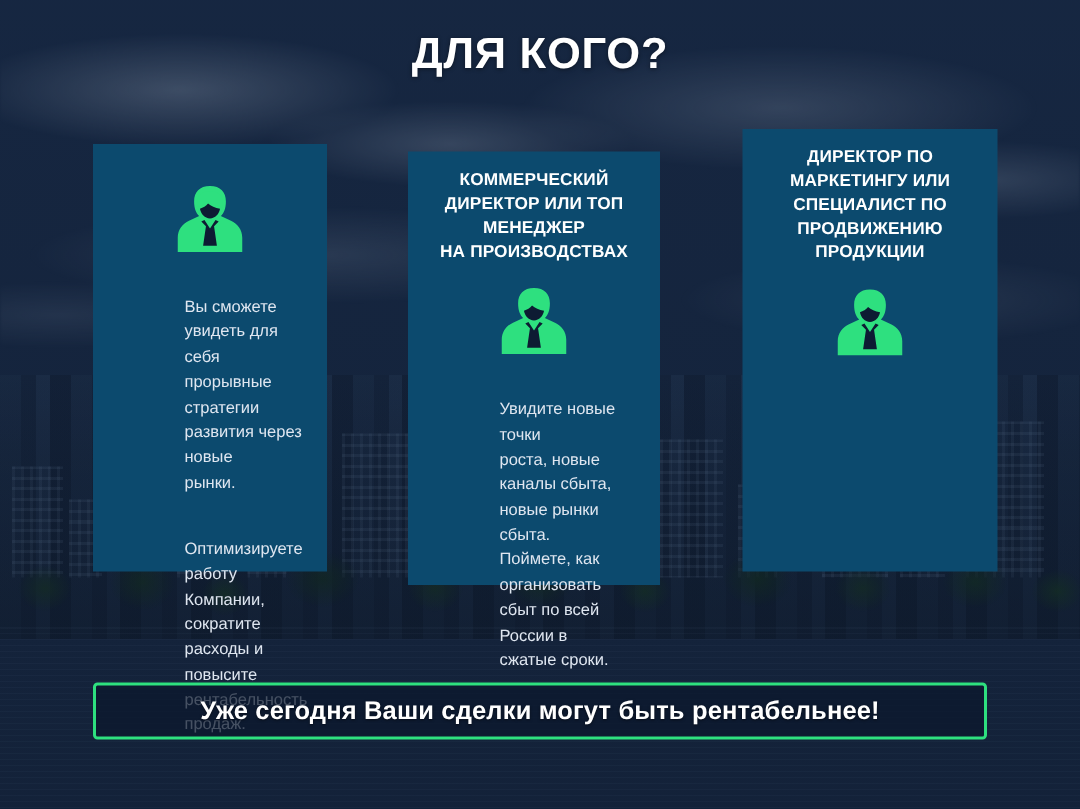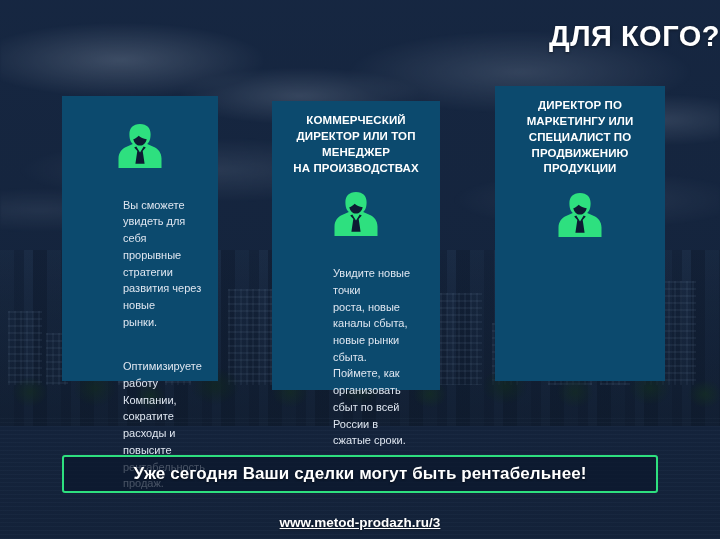--- a/index.html
+++ b/index.html
@@ -135,21 +135,21 @@
     position: absolute;
     inset: 0;
     background: linear-gradient(to bottom, rgba(22,40,70,.30), rgba(14,26,46,.34));
   }
 
   
   .title {
     position: absolute;
     left: 0; right: 0;
     top: 20px;
-    text-align: right;
+    text-align: center;
     color: #ffffff;
     font-size: 29px;
     font-weight: bold;
     letter-spacing: .5px;
     text-shadow: 0 1px 3px rgba(0,0,0,.45);
   }
 
   
   .card {
     position: absolute;
@@ -311,15 +311,14 @@
       <svg class="person-icon" width="48" height="46" viewBox="0 0 48 46" aria-hidden="true">
         <path d="M24 2c-7 0-10.6 4.2-10.6 10.2 0 5.3 1.6 8 3 9.4l0.4 .4-6.8 3.1C5.8 27 2.5 31 2.5 36.5V46h43V36.5c0-5.5-3.3-9.5-7.5-11.4l-6.8-3.1 .4-.4c1.4-1.4 3-4.1 3-9.4C34.6 6.2 31 2 24 2z" fill="#2ee07f"></path>
         <path d="M17.3 17.2c.7 3.6 3.2 6.4 6.7 6.4s6-2.8 6.7-6.4c-3.3-.5-6.1-1.8-8-3.5-1.3 1.6-3.3 2.8-5.4 3.5z" fill="#0d1b33"></path>
         <path d="M20.3 24.6 24 30.4l3.7-5.8 2.1 1 -3.1 3.3 1.9 12.9h-9.2l1.9-12.9 -3.1-3.3z" fill="#0d1b33"></path>
       </svg>
     </div>
   </div>
 
   <div class="banner">Уже сегодня Ваши сделки могут быть рентабельнее!</div>
 
-  <div class="footer-url">www.metod-prodazh.ru/3</div>
 
 </div>
 
 </body></html>

